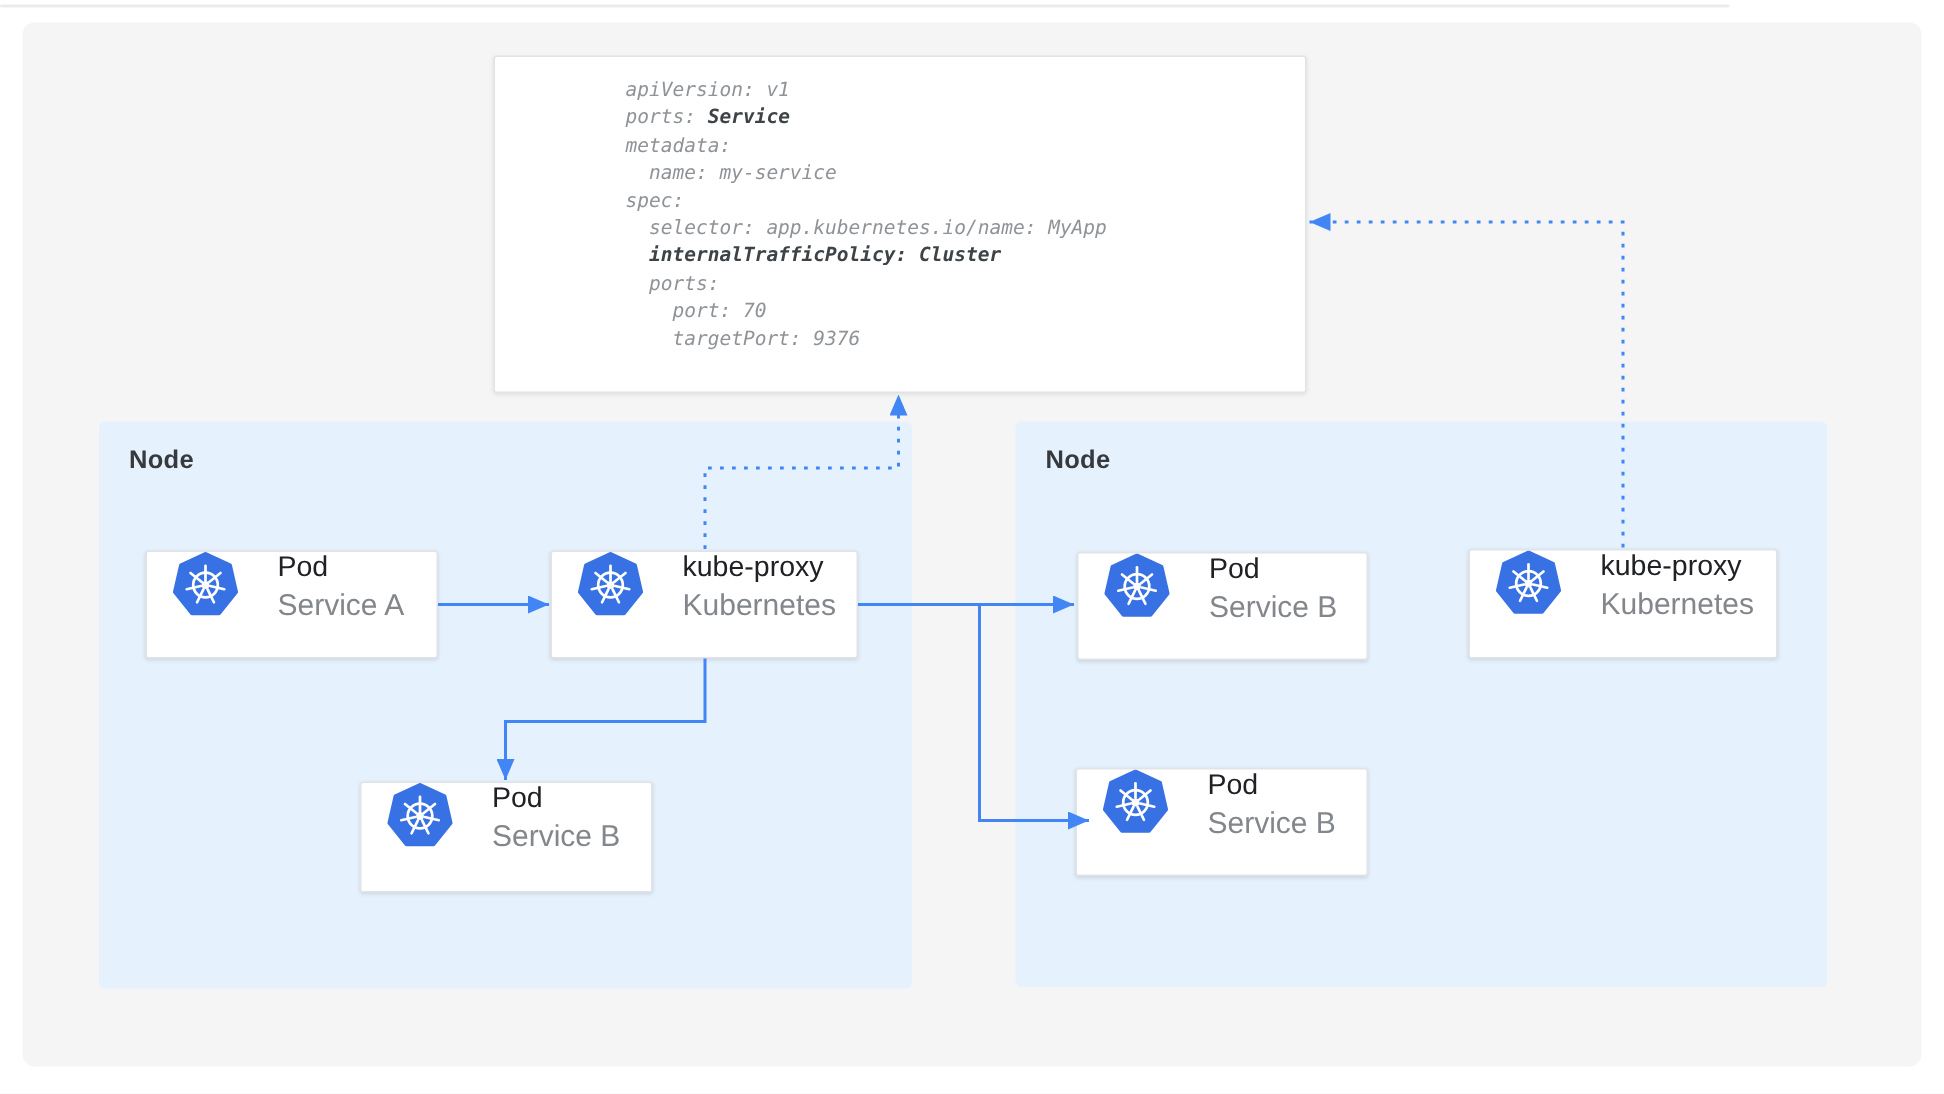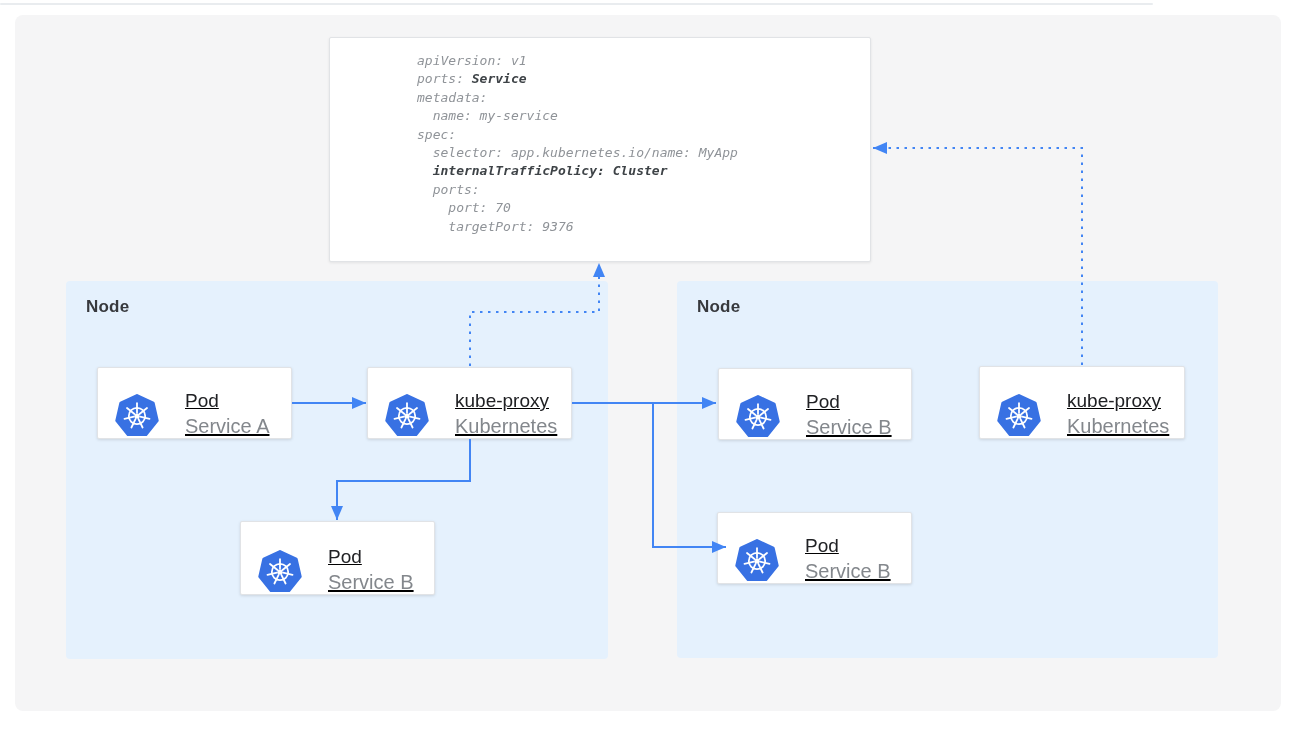--- a/index.html
+++ b/index.html
@@ -38,21 +38,21 @@
     font-style: italic;
     font-size: 13px;
   }
   .code-line { white-space: pre; line-height: 18.4px; color: var(--code-regular, #8f9398); }
   .code-bold { font-weight: bold; color: var(--code-bold, #3e4347); }
   .card {
     position: absolute; background: var(--card-bg, #fff);
     border: 1px solid var(--card-border, #e1e3e6);
     border-radius: 2px;
     box-shadow: 0 1px 3px rgba(0,0,0,.12);
-    display: flex; align-items: flex-end; padding-left: 17px; text-decoration: underline;
+    display: flex; align-items: flex-start; padding-left: 17px;
   }
   #pod-a      { left: 97px;  top: 367px; width: 195px; height: 72px; }
   #kp-left    { left: 367px; top: 367px; width: 205px; height: 72px; }
   #pod-b-left { left: 240px; top: 521px; width: 195px; height: 74px; }
   #pod-b-rt   { left: 718px; top: 368px; width: 194px; height: 72px; }
   #pod-b-rb   { left: 717px; top: 512px; width: 195px; height: 72px; }
   #kp-right   { left: 979px; top: 366px; width: 206px; height: 73px; }
   .k8s-icon { width: 44px; height: 44px; flex: 0 0 auto; display: block; }
   .card-text { margin-left: 26px; }
   .card-title { font-size: 19px; color: var(--title-text, #202124); }

